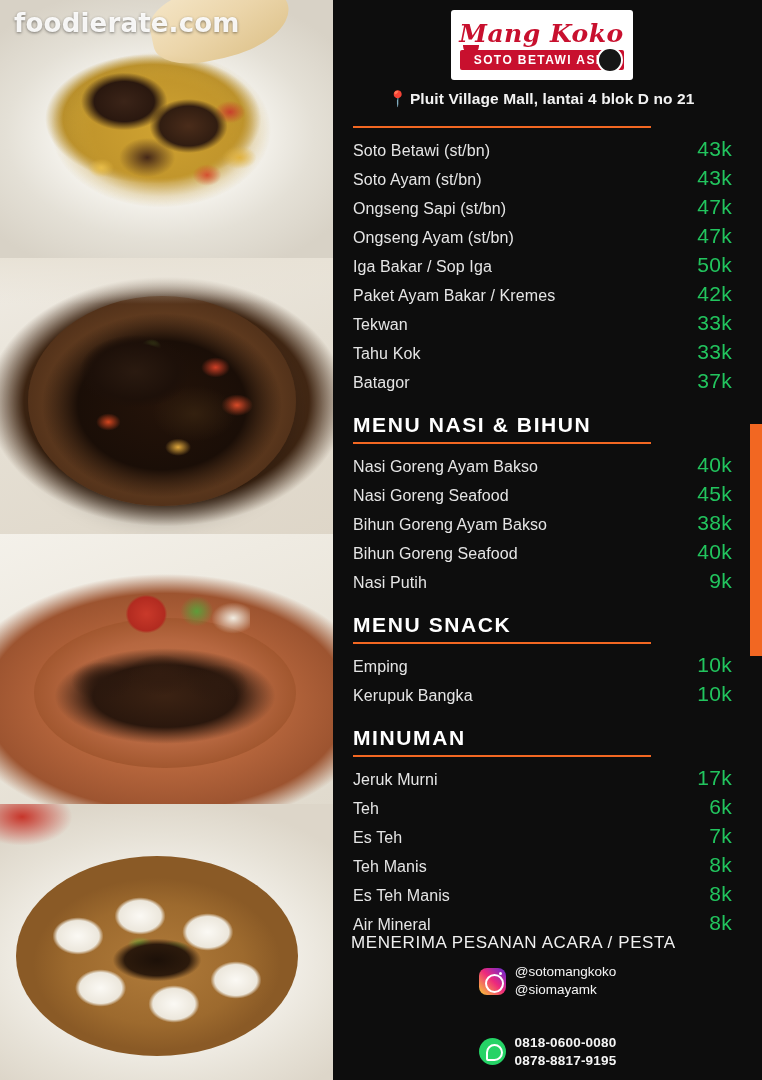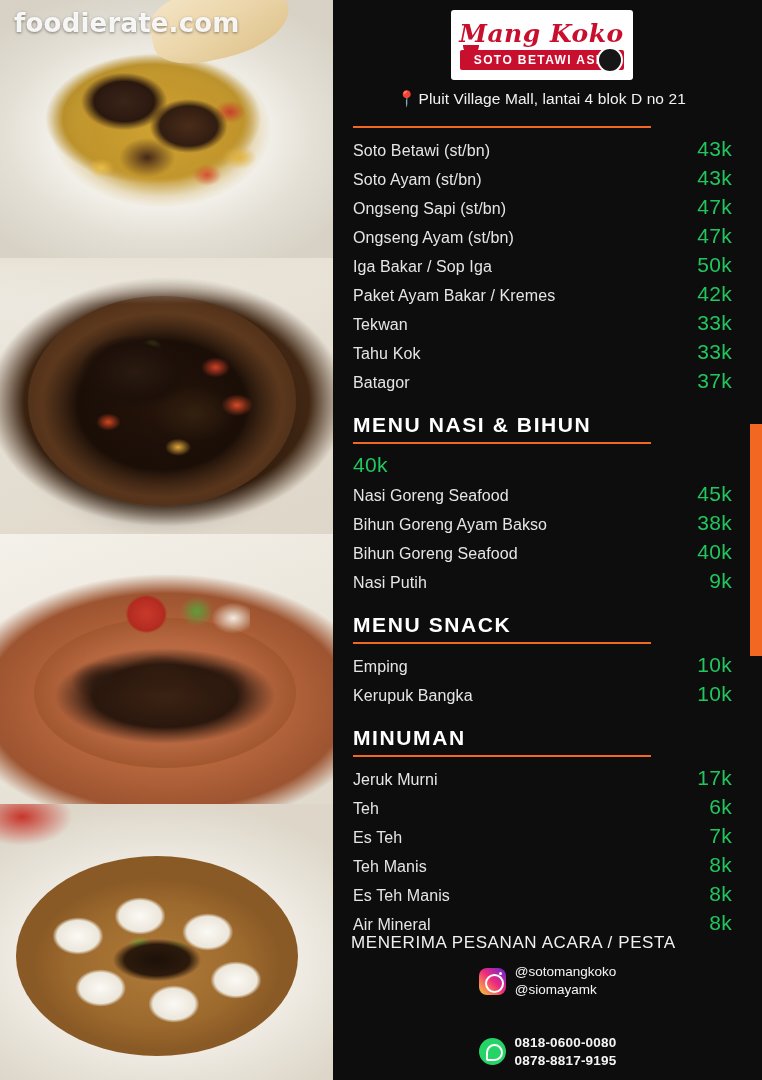--- a/index.html
+++ b/index.html
@@ -235,20 +235,21 @@
     border-radius: 0 0 10px 10px;
     background: #c8102e;
   }
 
   .address {
     margin-top: 10px;
     text-align: center;
     font-size: 15.5px;
     color: #f2f2f2;
     letter-spacing: .1px;
+    font-weight: bold;
   }
   .pin { color: #e8453c; margin-right: 2px; }
 
   .section { margin-top: 18px; padding-left: 8px; }
   .section-title {
     font-size: 21px;
     font-weight: bold;
     letter-spacing: 1.6px;
     color: #ffffff;
     padding-bottom: 5px;
@@ -416,20 +417,21 @@
           <span class="price">37k</span>
         </div>
       </div>
     </div>
 
     <div class="section">
       <div class="section-title">MENU NASI &amp; BIHUN</div>
       <div class="section-rule"></div>
       <div class="items">
         <div class="row">
+          <span class="name">Nasi Goreng Ayam Bakso</span>
           <span class="price">40k</span>
         </div>
         <div class="row">
           <span class="name">Nasi Goreng Seafood</span>
           <span class="price">45k</span>
         </div>
         <div class="row">
           <span class="name">Bihun Goreng Ayam Bakso</span>
           <span class="price">38k</span>
         </div>

